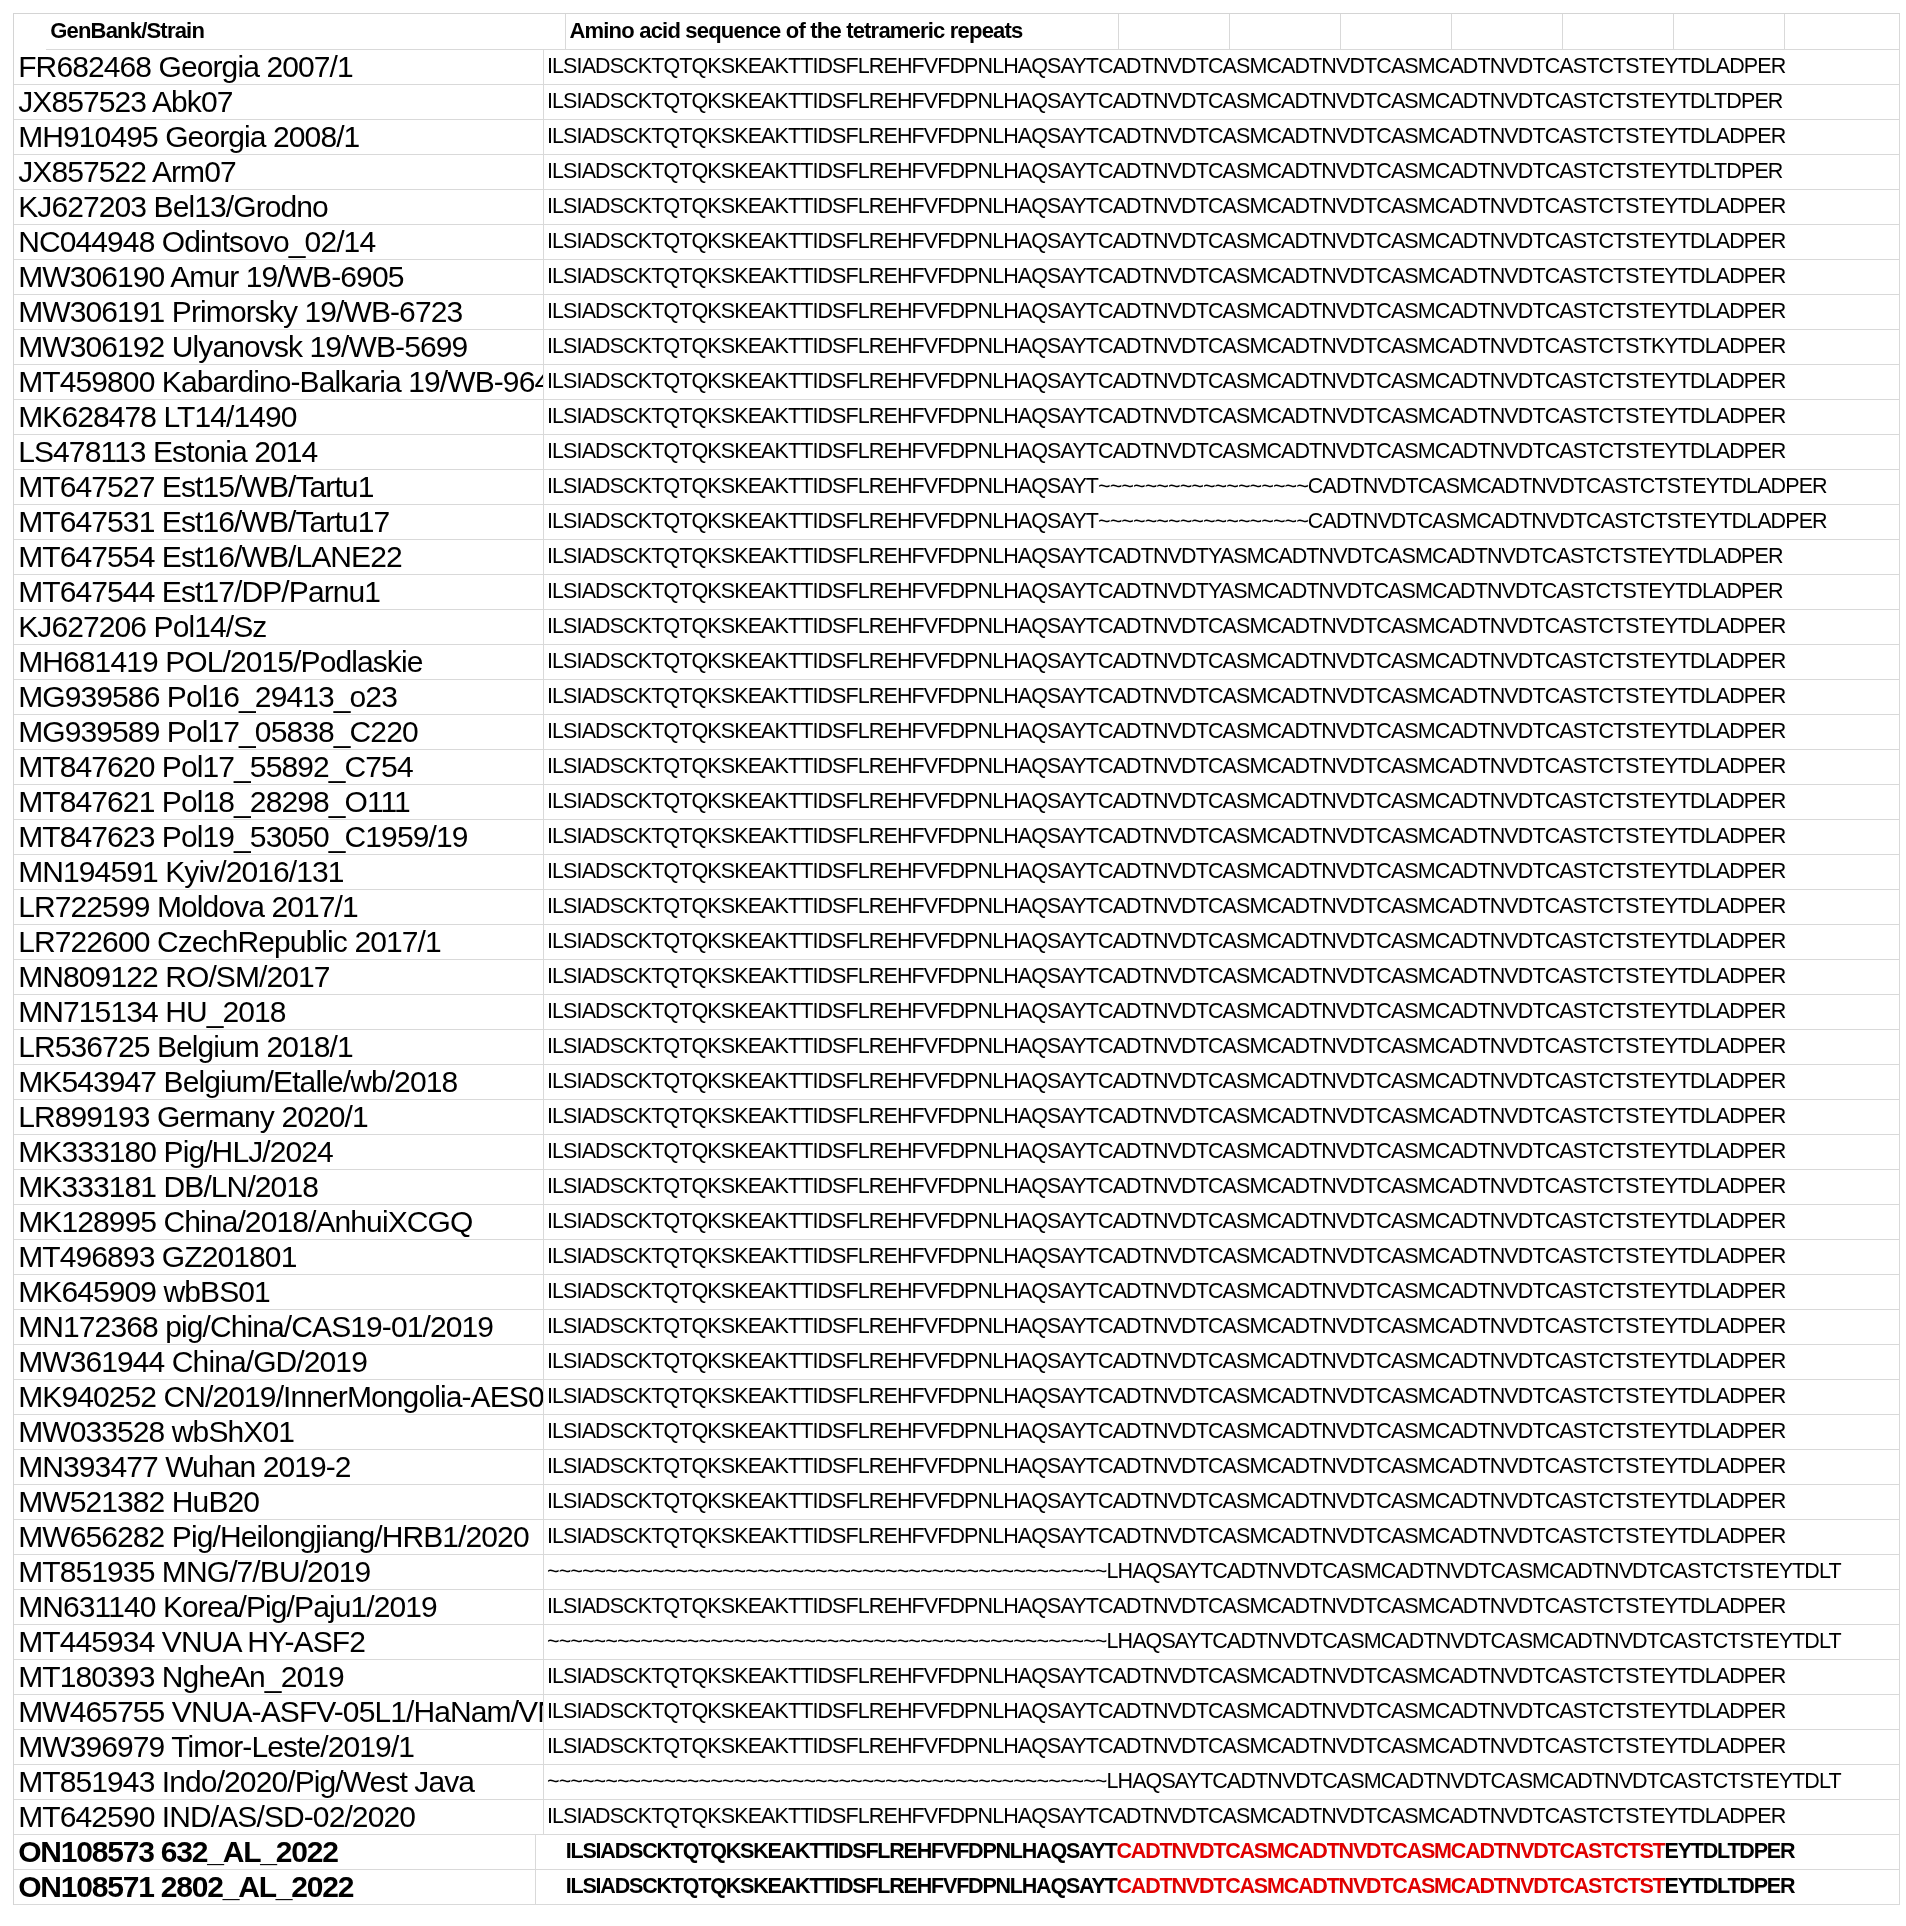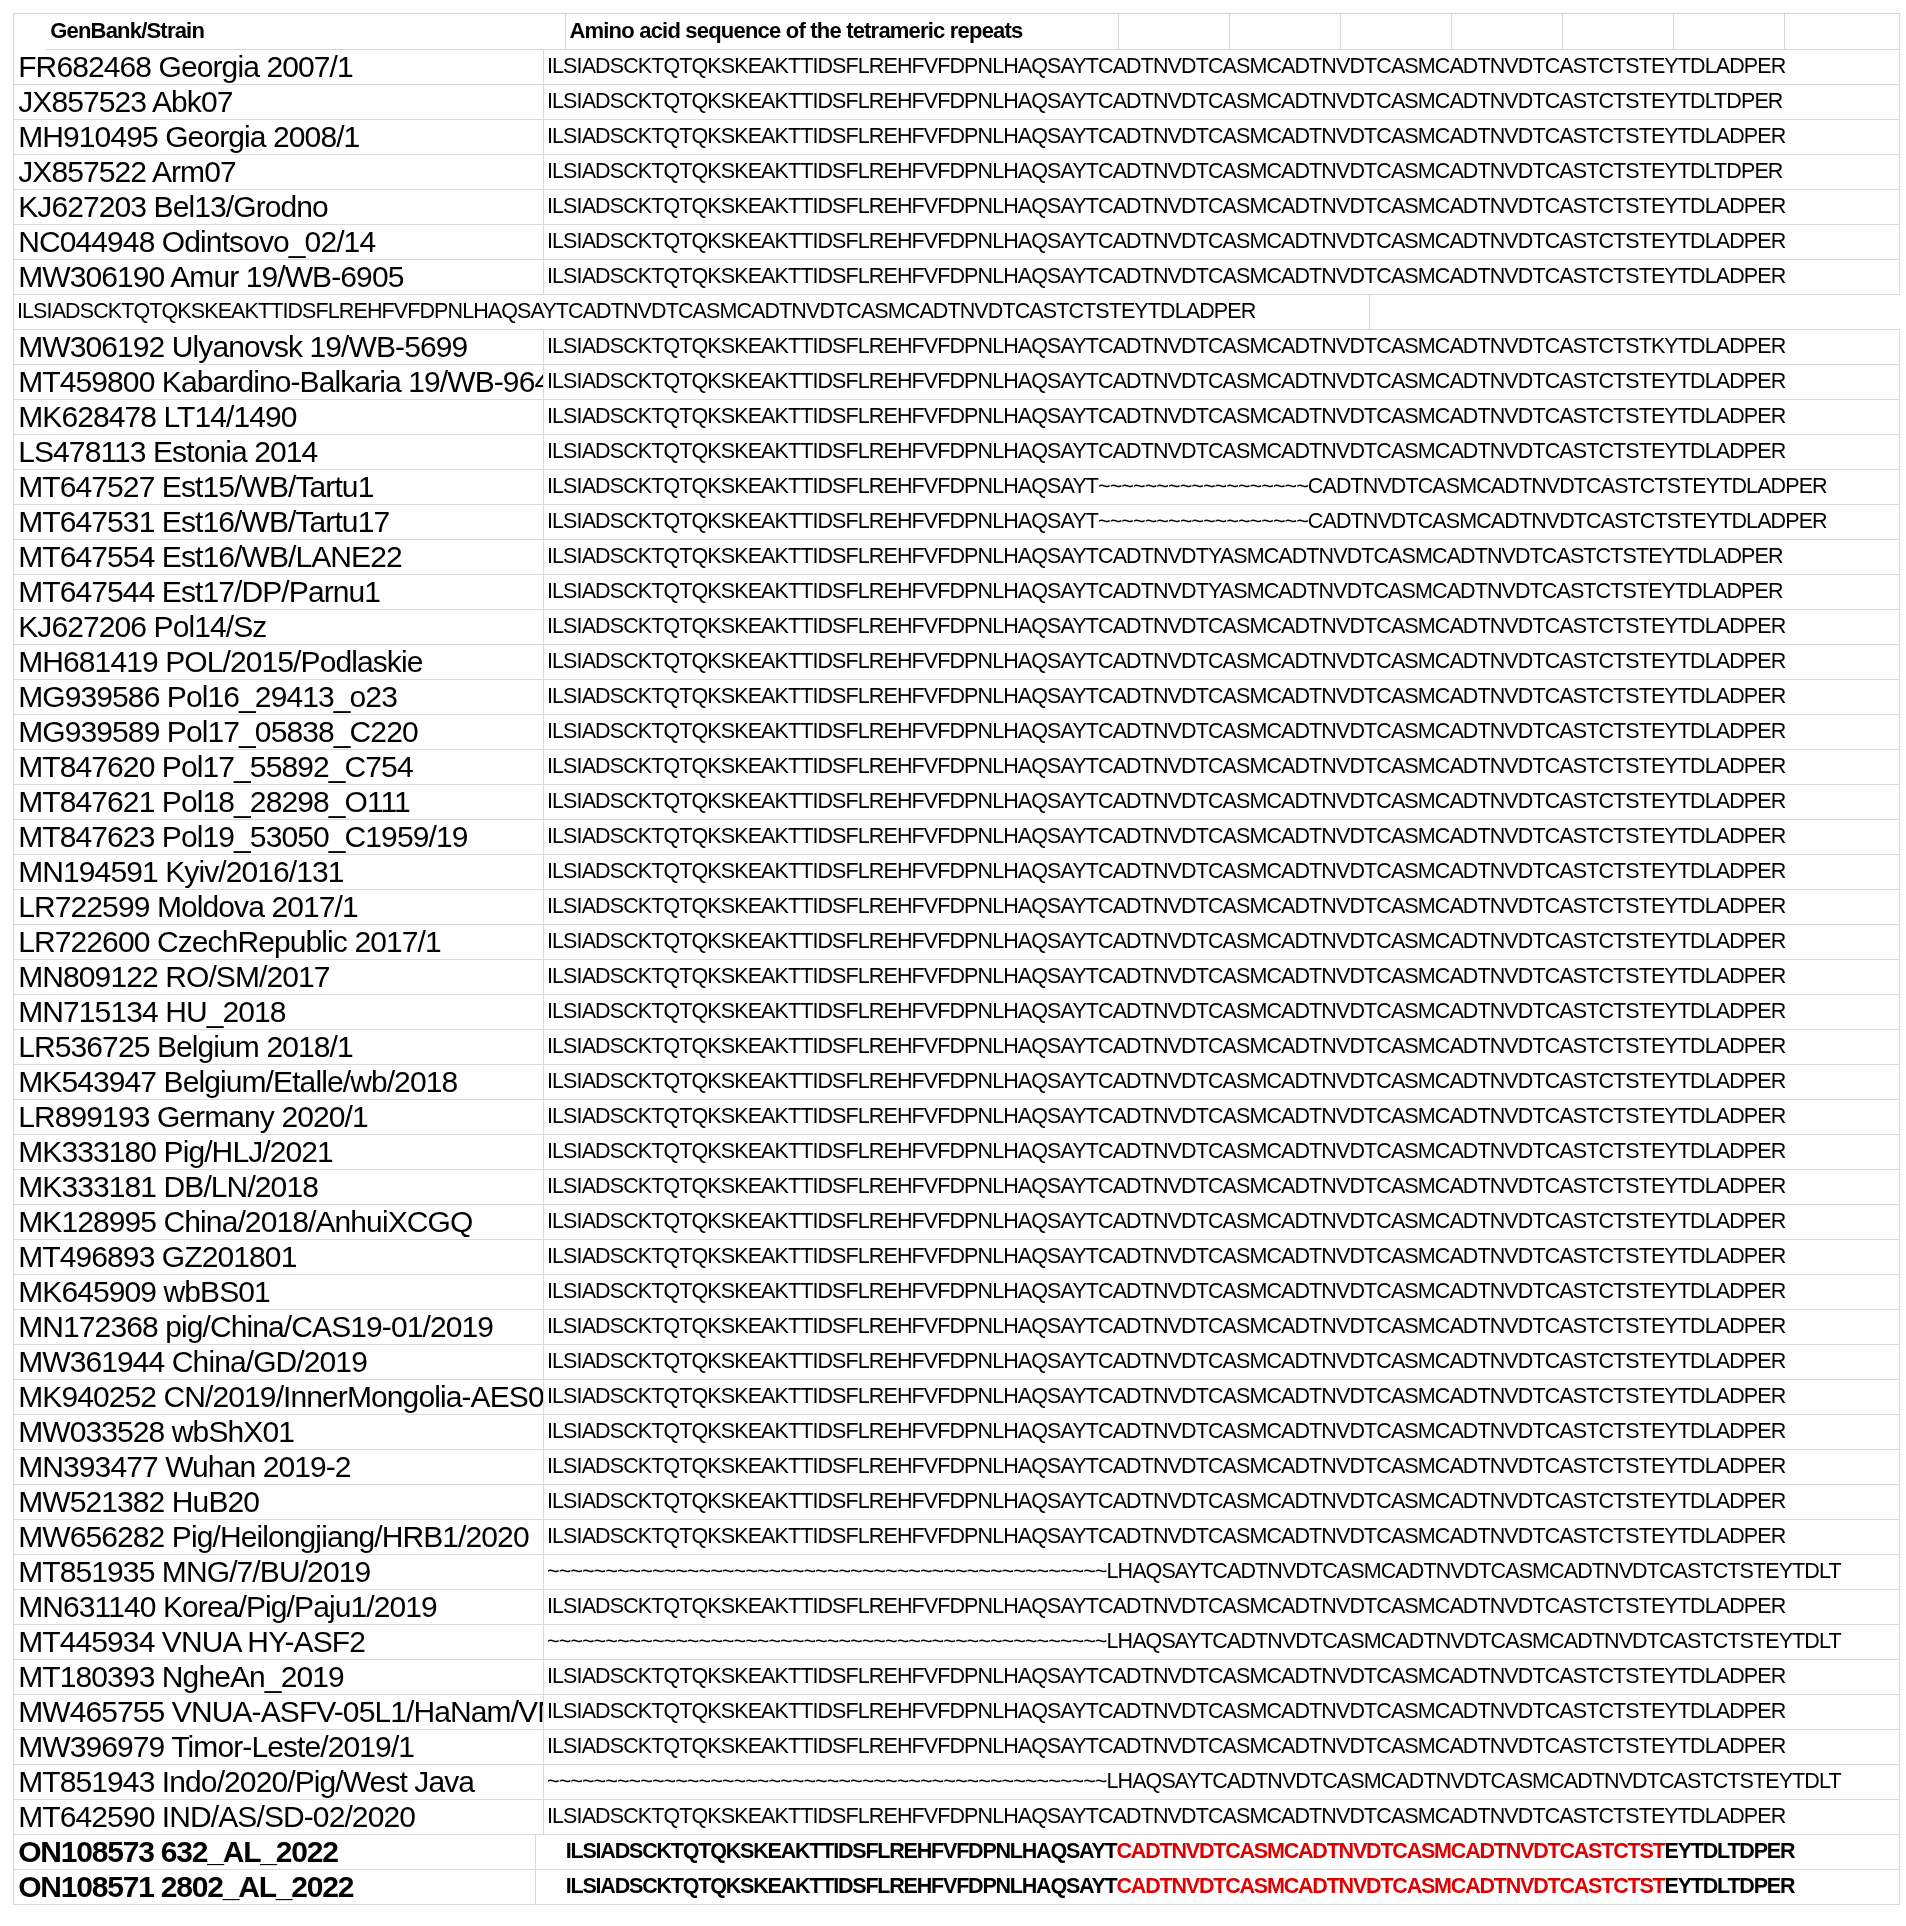--- a/index.html
+++ b/index.html
@@ -56,20 +56,21 @@
       </div>
       <div class="row">
         <div class="cell c1">NC044948 Odintsovo_02/14</div>
         <div class="cell c2">ILSIADSCKTQTQKSKEAKTTIDSFLREHFVFDPNLHAQSAYTCADTNVDTCASMCADTNVDTCASMCADTNVDTCASTCTSTEYTDLADPER</div>
       </div>
       <div class="row">
         <div class="cell c1">MW306190 Amur 19/WB-6905</div>
         <div class="cell c2">ILSIADSCKTQTQKSKEAKTTIDSFLREHFVFDPNLHAQSAYTCADTNVDTCASMCADTNVDTCASMCADTNVDTCASTCTSTEYTDLADPER</div>
       </div>
       <div class="row">
+        <div class="cell c1">MW306191 Primorsky 19/WB-6723</div>
         <div class="cell c2">ILSIADSCKTQTQKSKEAKTTIDSFLREHFVFDPNLHAQSAYTCADTNVDTCASMCADTNVDTCASMCADTNVDTCASTCTSTEYTDLADPER</div>
       </div>
       <div class="row">
         <div class="cell c1">MW306192 Ulyanovsk 19/WB-5699</div>
         <div class="cell c2">ILSIADSCKTQTQKSKEAKTTIDSFLREHFVFDPNLHAQSAYTCADTNVDTCASMCADTNVDTCASMCADTNVDTCASTCTSTKYTDLADPER</div>
       </div>
       <div class="row">
         <div class="cell c1">MT459800 Kabardino-Balkaria 19/WB-964</div>
         <div class="cell c2">ILSIADSCKTQTQKSKEAKTTIDSFLREHFVFDPNLHAQSAYTCADTNVDTCASMCADTNVDTCASMCADTNVDTCASTCTSTEYTDLADPER</div>
       </div>
@@ -151,21 +152,21 @@
       </div>
       <div class="row">
         <div class="cell c1">MK543947 Belgium/Etalle/wb/2018</div>
         <div class="cell c2">ILSIADSCKTQTQKSKEAKTTIDSFLREHFVFDPNLHAQSAYTCADTNVDTCASMCADTNVDTCASMCADTNVDTCASTCTSTEYTDLADPER</div>
       </div>
       <div class="row">
         <div class="cell c1">LR899193 Germany 2020/1</div>
         <div class="cell c2">ILSIADSCKTQTQKSKEAKTTIDSFLREHFVFDPNLHAQSAYTCADTNVDTCASMCADTNVDTCASMCADTNVDTCASTCTSTEYTDLADPER</div>
       </div>
       <div class="row">
-        <div class="cell c1">MK333180 Pig/HLJ/2021</div>
+        <div class="cell c1">MK333180 Pig/HLJ/2024</div>
         <div class="cell c2">ILSIADSCKTQTQKSKEAKTTIDSFLREHFVFDPNLHAQSAYTCADTNVDTCASMCADTNVDTCASMCADTNVDTCASTCTSTEYTDLADPER</div>
       </div>
       <div class="row">
         <div class="cell c1">MK333181 DB/LN/2018</div>
         <div class="cell c2">ILSIADSCKTQTQKSKEAKTTIDSFLREHFVFDPNLHAQSAYTCADTNVDTCASMCADTNVDTCASMCADTNVDTCASTCTSTEYTDLADPER</div>
       </div>
       <div class="row">
         <div class="cell c1">MK128995 China/2018/AnhuiXCGQ</div>
         <div class="cell c2">ILSIADSCKTQTQKSKEAKTTIDSFLREHFVFDPNLHAQSAYTCADTNVDTCASMCADTNVDTCASMCADTNVDTCASTCTSTEYTDLADPER</div>
       </div>

